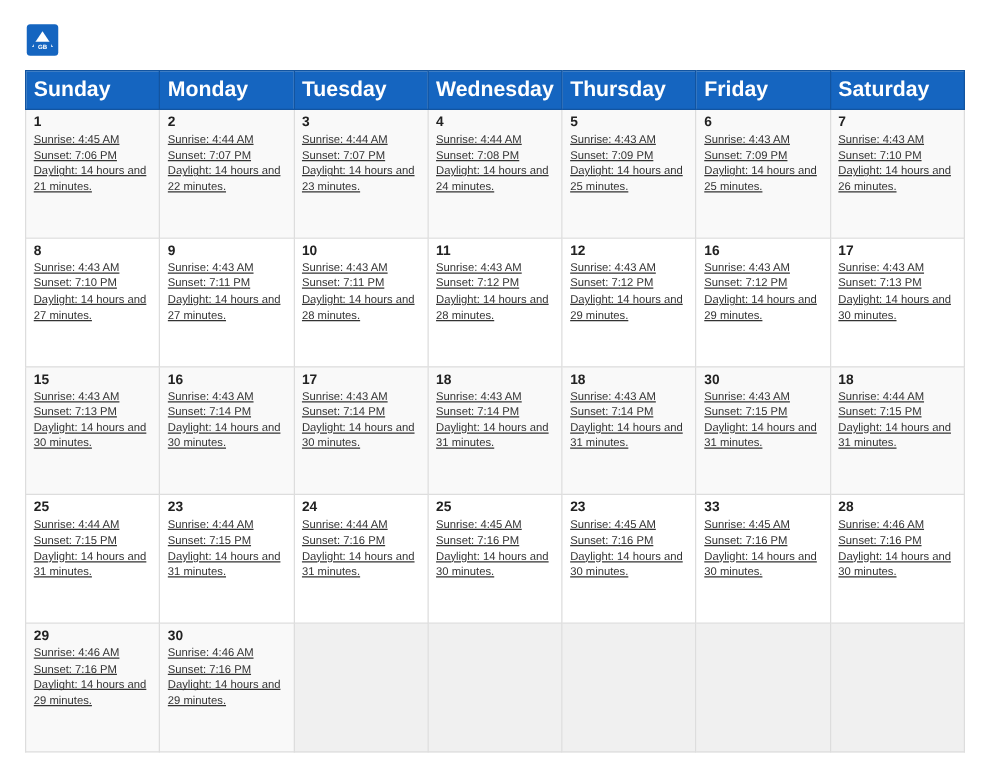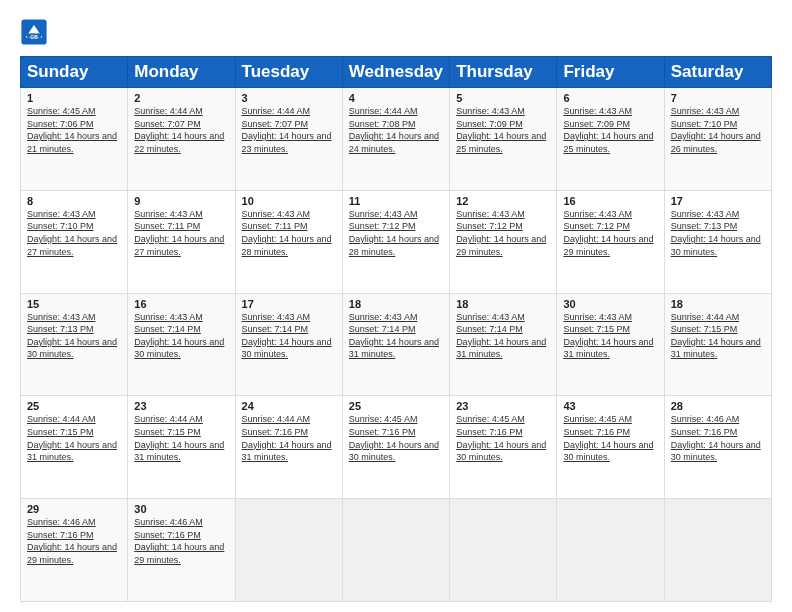--- a/index.html
+++ b/index.html
@@ -241,21 +241,21 @@
         </td>
           <td>
           <span class="day-num">25</span>
           <span class="day-info">Sunrise: 4:45 AM<br>Sunset: 7:16 PM<br>Daylight: 14 hours and 30 minutes.</span>
         </td>
           <td>
           <span class="day-num">23</span>
           <span class="day-info">Sunrise: 4:45 AM<br>Sunset: 7:16 PM<br>Daylight: 14 hours and 30 minutes.</span>
         </td>
           <td>
-          <span class="day-num">43</span>
+          <span class="day-num">33</span>
           <span class="day-info">Sunrise: 4:45 AM<br>Sunset: 7:16 PM<br>Daylight: 14 hours and 30 minutes.</span>
         </td>
           <td>
           <span class="day-num">28</span>
           <span class="day-info">Sunrise: 4:46 AM<br>Sunset: 7:16 PM<br>Daylight: 14 hours and 30 minutes.</span>
         </td>
         </tr>
         <tr>
           <td>
           <span class="day-num">29</span>

